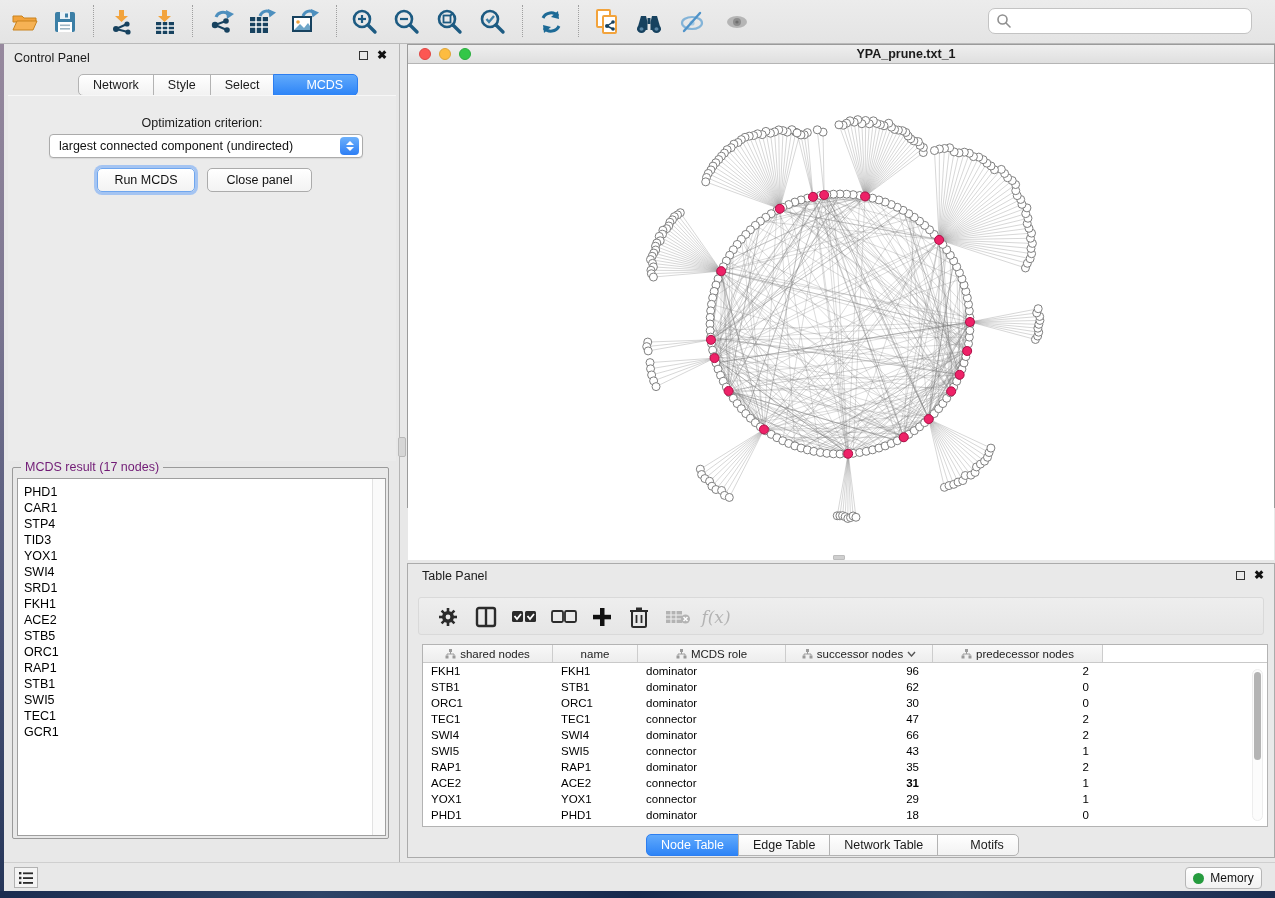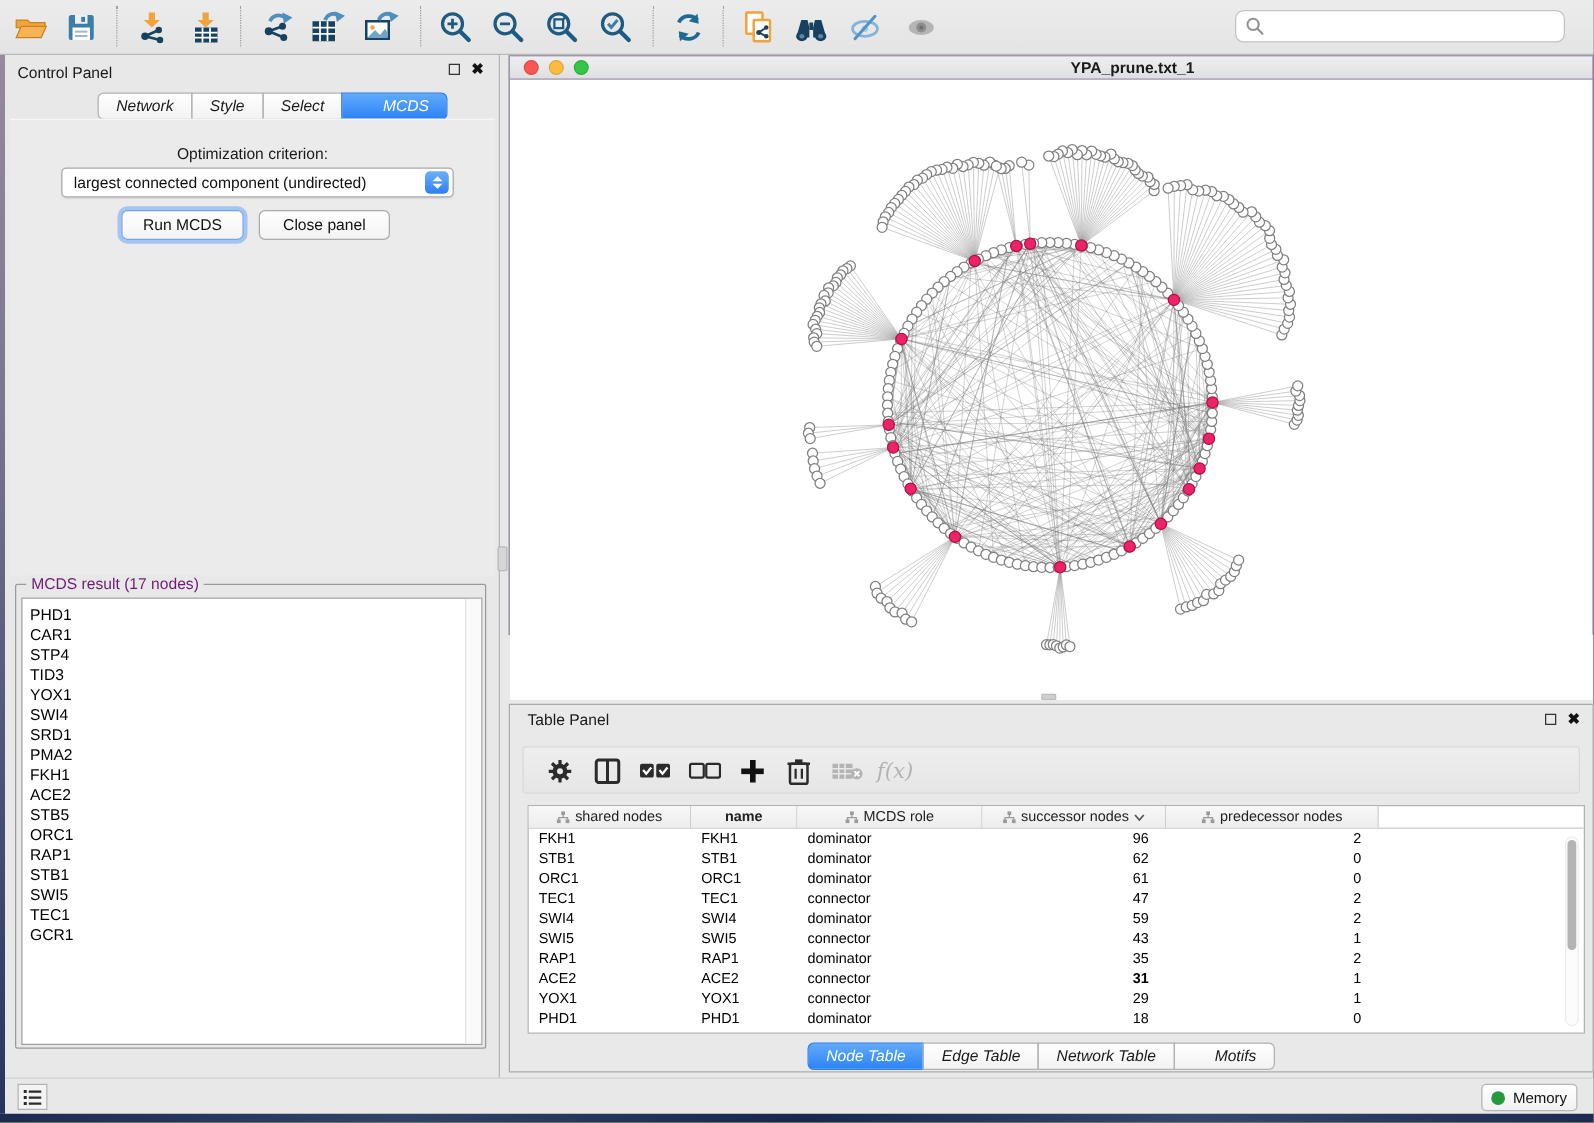--- a/index.html
+++ b/index.html
@@ -21,21 +21,21 @@
     border:1px solid #c3c3c3;border-radius:7px;display:flex;align-items:center;padding-left:7px;}
 
   
   .cpanel{position:absolute;left:4px;top:44px;width:396px;height:818px;background:#e8e8e8;
     border-right:1px solid #b5b5b5;}
   .panel-title{position:absolute;left:10px;top:7px;font-size:12.5px;color:#1a1a1a;}
   .win-icons{position:absolute;top:6px;display:flex;gap:9px;align-items:center;}
   .win-float{width:9px;height:9px;border:1.5px solid #333;background:transparent;display:inline-block;}
   .win-close{font-size:12px;color:#111;font-weight:bold;line-height:10px;}
 
-  .seg{display:flex;position:absolute;height:22px;font-style:italic;}
+  .seg{display:flex;position:absolute;height:22px;}
   .seg .tab{min-width:40px;padding:0 14px;height:22px;display:flex;align-items:center;justify-content:center;
     background:linear-gradient(#ffffff,#f2f2f2);border:1px solid #b3b3b3;margin-left:-1px;
     font-size:12.5px;color:#1a1a1a;cursor:default;}
   .seg .tab:first-child{border-radius:5px 0 0 5px;margin-left:0;}
   .seg .tab:last-child{border-radius:0 5px 5px 0;padding-left:32px;}
   .seg .tab.active{background:linear-gradient(#61aafc,#2d84f7);border-color:#2d7ef0;color:#fff;}
 
   .cp-sub{position:absolute;left:4px;top:51px;width:388px;height:366px;background:#ebebeb;
     border-top:1px solid #f7f7f7;}
   .opt-label{position:absolute;left:0;top:20px;width:100%;text-align:center;font-size:12.5px;color:#1a1a1a;}
@@ -300,21 +300,20 @@
       <div class="legend">MCDS result (17 nodes)</div>
       <div class="listbox">
         <div id="mcds-list" style="padding-top:5px;">
             <div class="list-item">PHD1</div>
             <div class="list-item">CAR1</div>
             <div class="list-item">STP4</div>
             <div class="list-item">TID3</div>
             <div class="list-item">YOX1</div>
             <div class="list-item">SWI4</div>
             <div class="list-item">SRD1</div>
-            <div class="list-item">PMA2</div>
             <div class="list-item">FKH1</div>
             <div class="list-item">ACE2</div>
             <div class="list-item">STB5</div>
             <div class="list-item">ORC1</div>
             <div class="list-item">RAP1</div>
             <div class="list-item">STB1</div>
             <div class="list-item">SWI5</div>
             <div class="list-item">TEC1</div>
             <div class="list-item">GCR1</div>
           </div>
@@ -1215,21 +1214,21 @@
             <svg width="11" height="10" viewBox="0 0 11 10">
               <g fill="#9a9a9a">
                 <rect x="4" y="0" width="3" height="3"></rect>
                 <rect x="0.5" y="6.5" width="3" height="3"></rect>
                 <rect x="7.5" y="6.5" width="3" height="3"></rect>
               </g>
               <path d="M5.5 3 v2 M2 6.5 v-1.5 h7 v1.5" fill="none" stroke="#9a9a9a" stroke-width="1"></path>
             </svg>
             <span>shared nodes</span>
           </div>
-          <div class="th" style="width: 85px; font-weight: bold;">
+          <div class="th" style="width: 85px;">
             <span>name</span>
           </div>
           <div class="th" style="width: 148px;">
             <svg width="11" height="10" viewBox="0 0 11 10">
               <g fill="#9a9a9a">
                 <rect x="4" y="0" width="3" height="3"></rect>
                 <rect x="0.5" y="6.5" width="3" height="3"></rect>
                 <rect x="7.5" y="6.5" width="3" height="3"></rect>
               </g>
               <path d="M5.5 3 v2 M2 6.5 v-1.5 h7 v1.5" fill="none" stroke="#9a9a9a" stroke-width="1"></path>
@@ -1274,35 +1273,35 @@
             <div class="td" style="width: 130px;">STB1</div>
             <div class="td" style="width: 85px;">STB1</div>
             <div class="td" style="width: 148px;">dominator</div>
             <div class="td num" style="width: 147px;">62</div>
             <div class="td num" style="width: 170px;">0</div>
           </div>
           <div class="trow">
             <div class="td" style="width: 130px;">ORC1</div>
             <div class="td" style="width: 85px;">ORC1</div>
             <div class="td" style="width: 148px;">dominator</div>
-            <div class="td num" style="width: 147px;">61</div>
+            <div class="td num" style="width: 147px;">30</div>
             <div class="td num" style="width: 170px;">0</div>
           </div>
           <div class="trow">
             <div class="td" style="width: 130px;">TEC1</div>
             <div class="td" style="width: 85px;">TEC1</div>
             <div class="td" style="width: 148px;">connector</div>
             <div class="td num" style="width: 147px;">47</div>
             <div class="td num" style="width: 170px;">2</div>
           </div>
           <div class="trow">
             <div class="td" style="width: 130px;">SWI4</div>
             <div class="td" style="width: 85px;">SWI4</div>
             <div class="td" style="width: 148px;">dominator</div>
-            <div class="td num" style="width: 147px;">59</div>
+            <div class="td num" style="width: 147px;">66</div>
             <div class="td num" style="width: 170px;">2</div>
           </div>
           <div class="trow">
             <div class="td" style="width: 130px;">SWI5</div>
             <div class="td" style="width: 85px;">SWI5</div>
             <div class="td" style="width: 148px;">connector</div>
             <div class="td num" style="width: 147px;">43</div>
             <div class="td num" style="width: 170px;">1</div>
           </div>
           <div class="trow">

